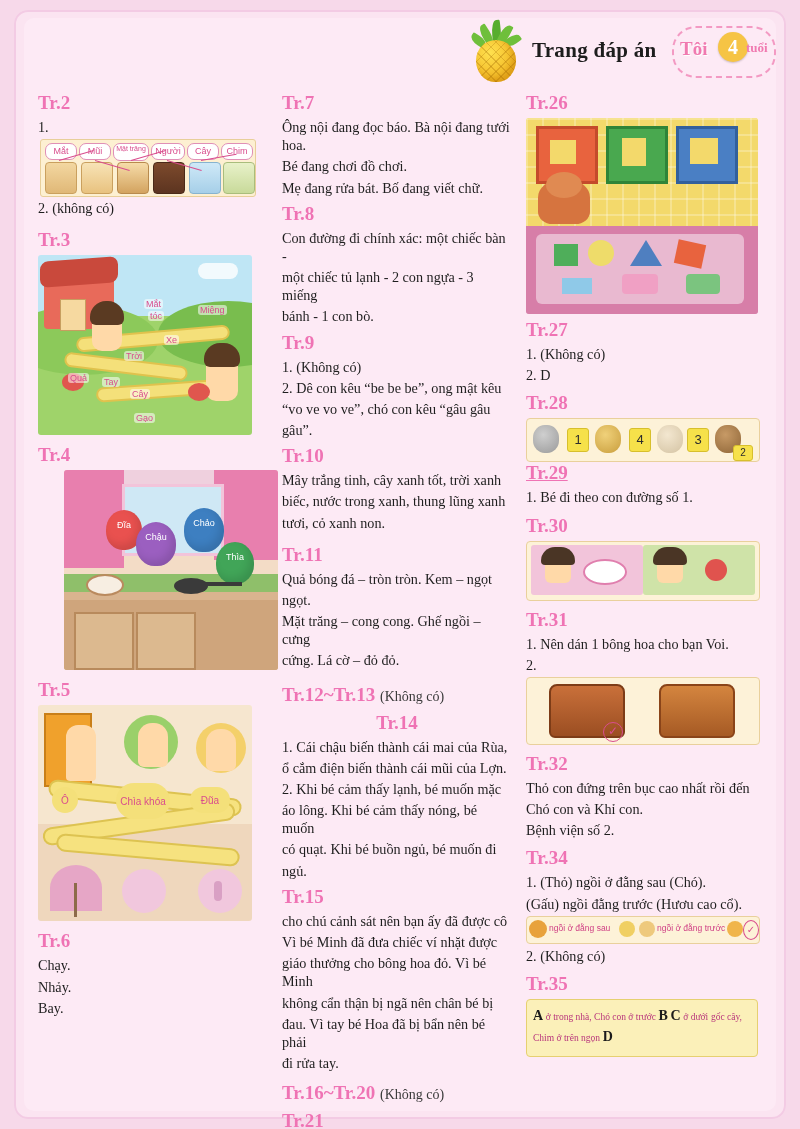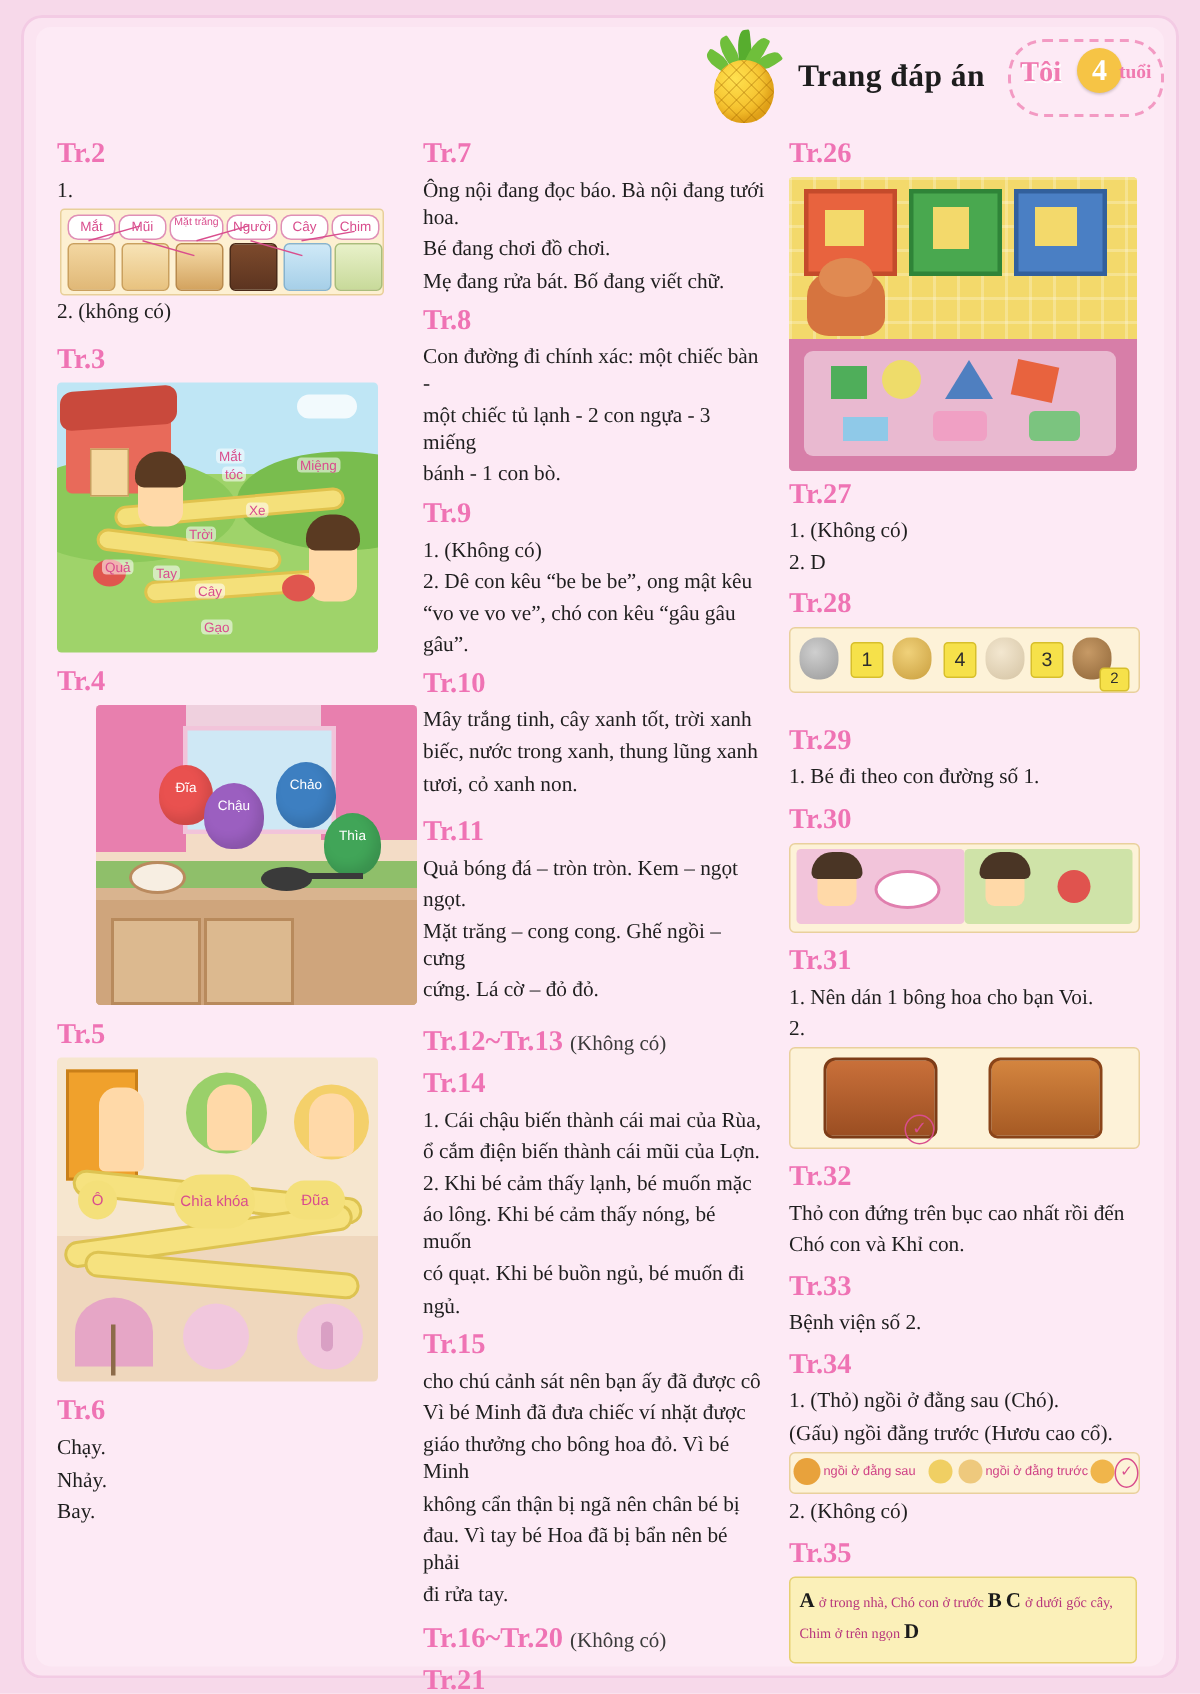--- a/index.html
+++ b/index.html
@@ -297,21 +297,21 @@
     <p class="body">Quả bóng đá – tròn tròn. Kem – ngọt</p>
     <p class="body">ngọt.</p>
     <p class="body">Mặt trăng – cong cong. Ghế ngồi – cưng</p>
     <p class="body">cứng. Lá cờ – đỏ đỏ.</p>
 
     <h3 class="tr" style="margin-top:14px;">
       <span>Tr.12~Tr.13</span>
       <span class="note">(Không có)</span>
     </h3>
 
-    <h3 class="tr" style="margin-top:6px;">Tr.14</h3>
+    <h3 class="tr" style="margin-top:6px;text-align:center;">Tr.14</h3>
     <p class="body">1. Cái chậu biến thành cái mai của Rùa,</p>
     <p class="body">ổ cắm điện biến thành cái mũi của  Lợn.</p>
     <p class="body">2. Khi bé cảm thấy lạnh, bé muốn mặc</p>
     <p class="body">áo lông. Khi bé cảm thấy nóng, bé muốn</p>
     <p class="body">có quạt. Khi bé buồn ngủ, bé muốn đi</p>
     <p class="body">ngủ.</p>
 
     <h3 class="tr" style="margin-top:6px;">Tr.15</h3>
     <p class="body">cho chú cảnh sát nên bạn ấy đã được cô</p>
     <p class="body">Vì bé Minh đã đưa chiếc ví nhặt được</p>
@@ -365,21 +365,21 @@
       <div class="animal" style="left:6px;background:radial-gradient(circle at 40% 35%,#cfcfcf,#9a9a9a);"></div>
       <div class="numbox" style="left:40px;">1</div>
       <div class="animal" style="left:68px;background:radial-gradient(circle at 40% 35%,#f0d17a,#c99e3d);"></div>
       <div class="numbox" style="left:102px;">4</div>
       <div class="animal" style="left:130px;background:radial-gradient(circle at 40% 35%,#f3e7d0,#d4c3a3);"></div>
       <div class="numbox" style="left:160px;">3</div>
       <div class="animal" style="left:188px;background:radial-gradient(circle at 40% 35%,#c79a66,#8e6537);"></div>
       <div class="numbox" style="left:206px;top:26px;width:18px;height:14px;line-height:14px;font-size:10px;">2</div>
     </div>
 
-    <h3 class="tr" style="margin-top:21px;">Tr.29</h3>
+    <h3 class="tr" style="margin-top:0;text-decoration:underline;">Tr.29</h3>
     <p class="body">1. Bé đi theo con đường số 1.</p>
 
     <h3 class="tr" style="margin-top:8px;">Tr.30</h3>
     <div class="strip30">
       <div class="halfscene" style="left:4px;background:#f2c4da;">
         <div style="position:absolute;left:14px;top:8px;width:26px;height:30px;background:#ffd9a8;border-radius:12px 12px 6px 6px;"></div>
         <div style="position:absolute;left:10px;top:2px;width:34px;height:18px;background:#4a3525;border-radius:14px 14px 4px 4px;"></div>
         <div style="position:absolute;left:52px;top:14px;width:40px;height:22px;border:2px solid #e07fae;border-radius:50%;background:#fff;"></div>
       </div>
       <div class="halfscene" style="left:116px;background:#cfe3a8;">
@@ -395,21 +395,20 @@
     <div class="strip31">
       <div class="bag" style="left:22px;background:linear-gradient(#c9703a,#9b4e22);border:2px solid #7d3c17;"></div>
       <div class="bag" style="left:132px;background:linear-gradient(#d4853f,#a65a24);border:2px solid #8a4419;"></div>
       <div class="tick">✓</div>
     </div>
 
     <h3 class="tr" style="margin-top:8px;">Tr.32</h3>
     <p class="body">Thỏ con đứng trên bục cao nhất rồi đến</p>
     <p class="body">Chó con và Khỉ con.</p>
 
-    <h3 class="tr" style="margin-top:8px;">Tr.33</h3>
     <p class="body">Bệnh viện số 2.</p>
 
     <h3 class="tr" style="margin-top:8px;">Tr.34</h3>
     <p class="body">1. (Thỏ) ngồi ở đằng sau (Chó).</p>
     <p class="body">(Gấu) ngồi đằng trước (Hươu cao cổ).</p>
     <div class="strip34">
       <div style="position:absolute;left:2px;top:3px;width:18px;height:18px;border-radius:50%;background:#e8a23c;"></div>
       <div class="s34txt" style="left:22px;">ngồi ở đằng sau</div>
       <div style="position:absolute;left:92px;top:4px;width:16px;height:16px;border-radius:50%;background:#f0cf63;"></div>
       <div style="position:absolute;left:112px;top:4px;width:16px;height:16px;border-radius:50%;background:#eec97d;"></div>

